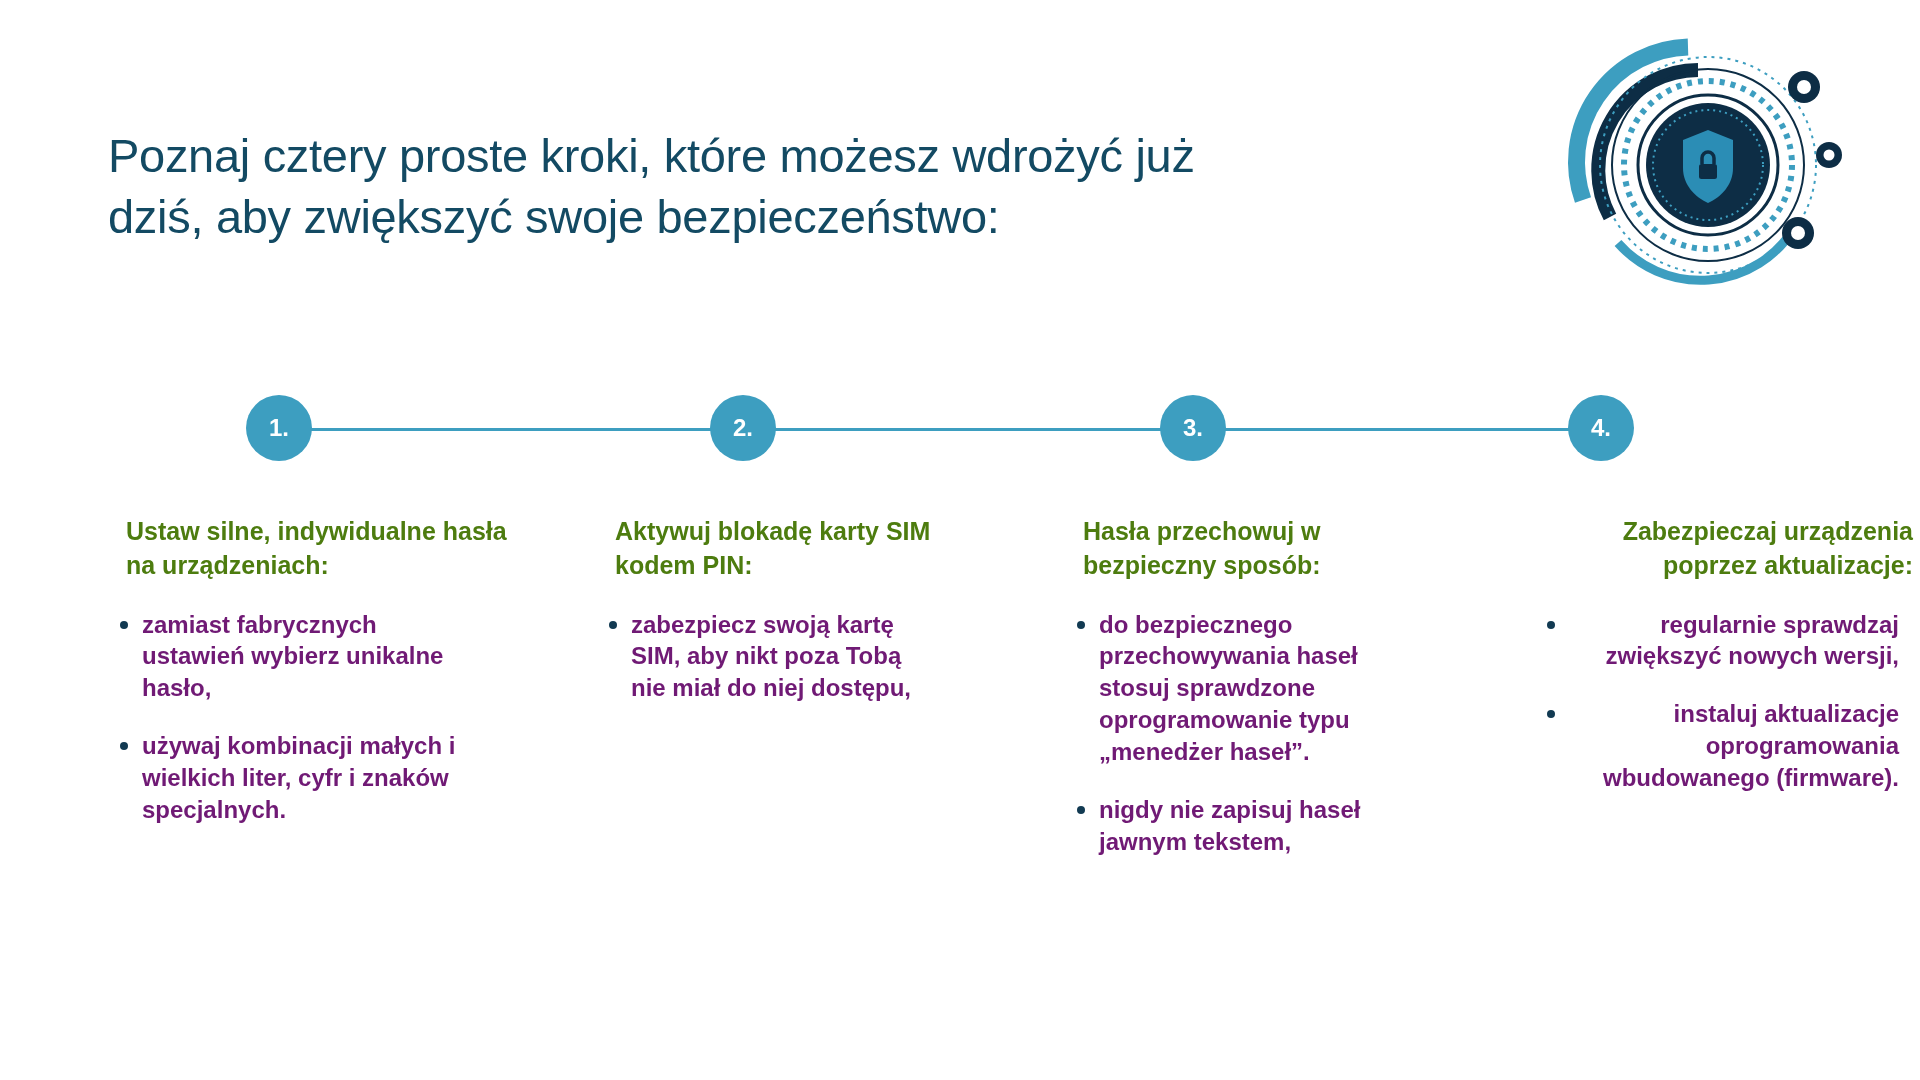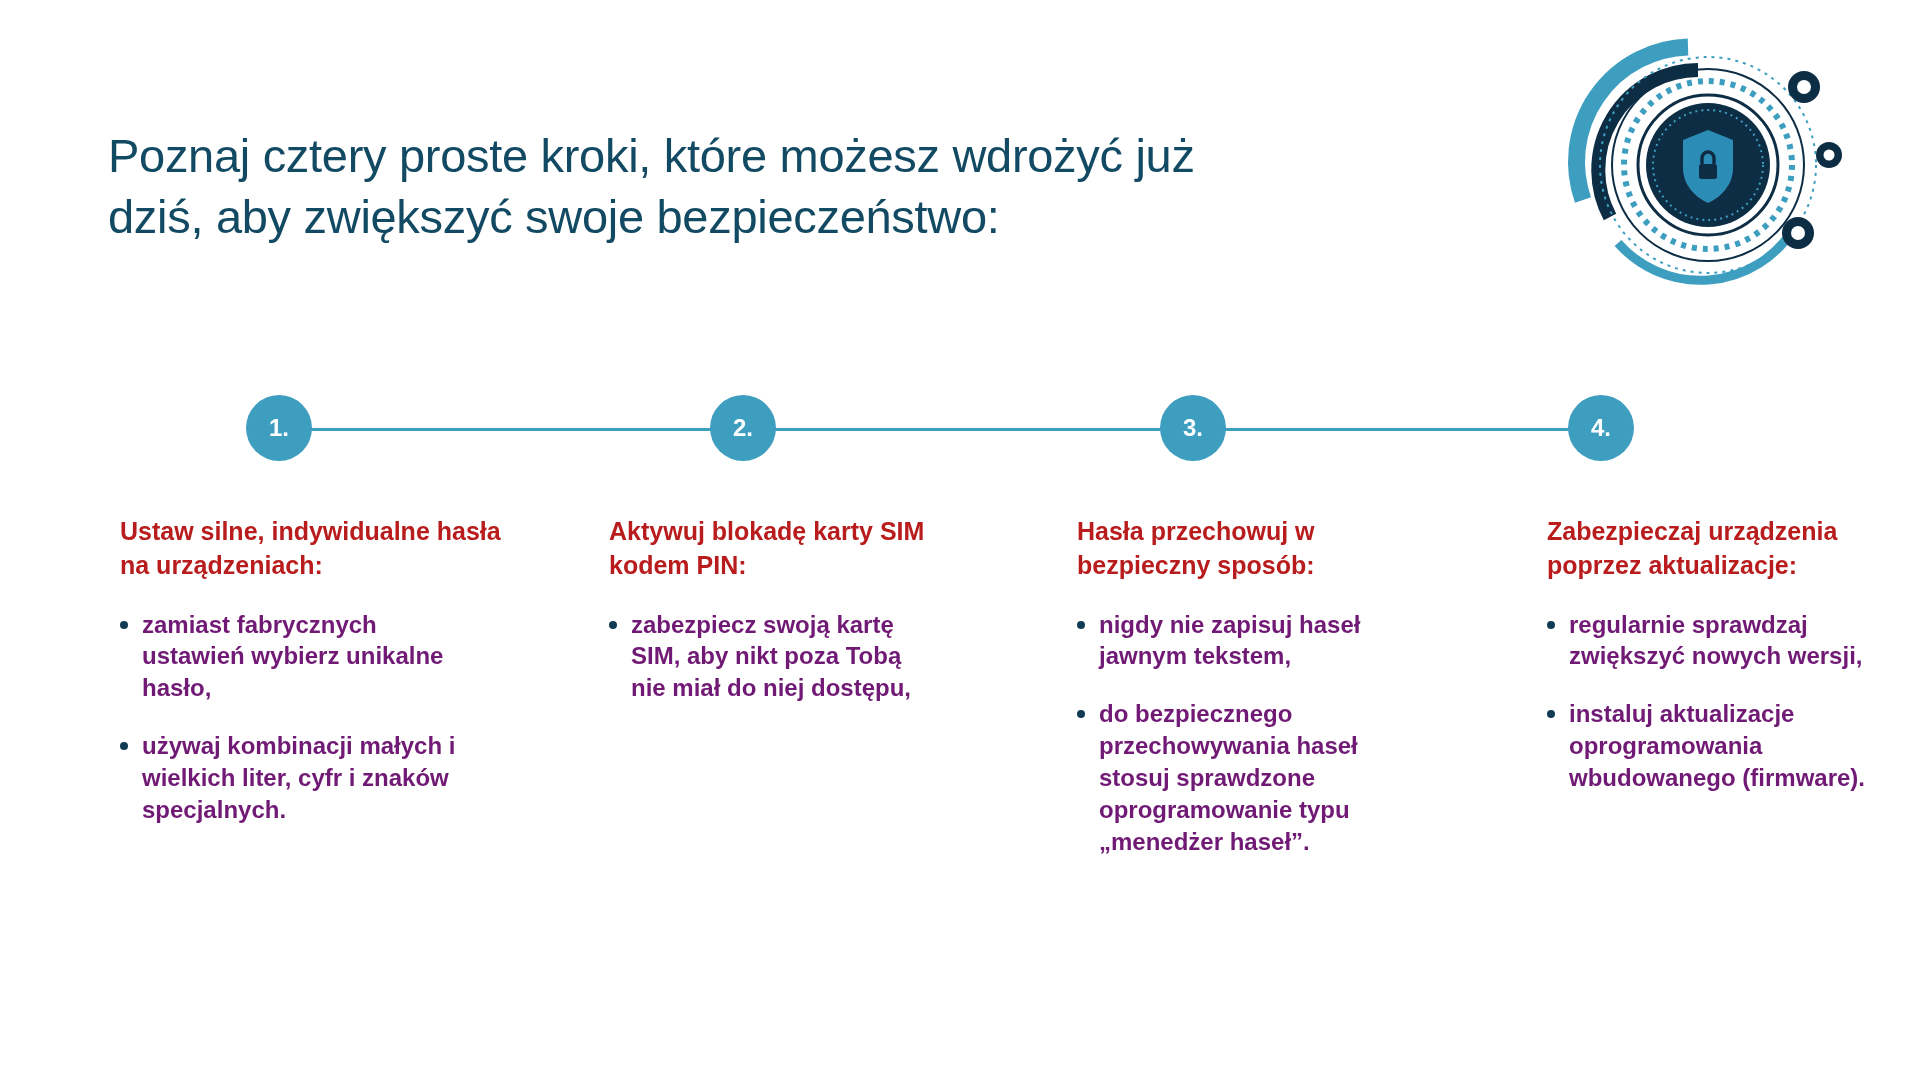--- a/index.html
+++ b/index.html
@@ -83,28 +83,28 @@
     gap: 0;
   }
   .col {
     width: 435px;
     box-sizing: border-box;
     padding-right: 40px;
   }
   .col-1 { padding-left: 8px; }
   .col-2 { padding-left: 62px; }
   .col-3 { padding-left: 95px; }
-  .col-4 { padding-left: 130px; }
+  .col-4 { padding-left: 130px; text-align: right; }
 
   .col-title {
     font-size: 25px;
     line-height: 1.35;
     font-weight: 700;
-    color: #b91c1c;
-    margin: 0 0 26px 12px;
+    color: #4d7c0f;
+    margin: 0 0 26px 18px;
   }
   .col-1 .col-title { width: 400px; }
   .col-2 .col-title { width: 330px; }
   .col-3 .col-title { width: 310px; }
   .col-4 .col-title { width: 360px; }
 
   ul.bullets {
     margin: 0;
     padding: 0 0 0 34px;
     list-style: none;
@@ -195,22 +195,22 @@
   <div class="col col-2">
     <h2 class="col-title">Aktywuj blokadę karty SIM kodem PIN:</h2>
     <ul class="bullets">
       <li>zabezpiecz swoją kartę SIM, aby nikt poza Tobą nie miał do niej dostępu,</li>
     </ul>
   </div>
 
   <div class="col col-3">
     <h2 class="col-title">Hasła przechowuj w bezpieczny sposób:</h2>
     <ul class="bullets">
+      <li>do bezpiecznego przechowywania haseł stosuj sprawdzone oprogramowanie typu „menedżer haseł”.</li>
       <li>nigdy nie zapisuj haseł jawnym tekstem,</li>
-      <li>do bezpiecznego przechowywania haseł stosuj sprawdzone oprogramowanie typu „menedżer haseł”.</li>
     </ul>
   </div>
 
   <div class="col col-4">
     <h2 class="col-title">Zabezpieczaj urządzenia poprzez aktualizacje:</h2>
     <ul class="bullets">
       <li>regularnie sprawdzaj zwiększyć nowych wersji,</li>
       <li>instaluj aktualizacje oprogramowania wbudowanego (firmware).</li>
     </ul>
   </div>

